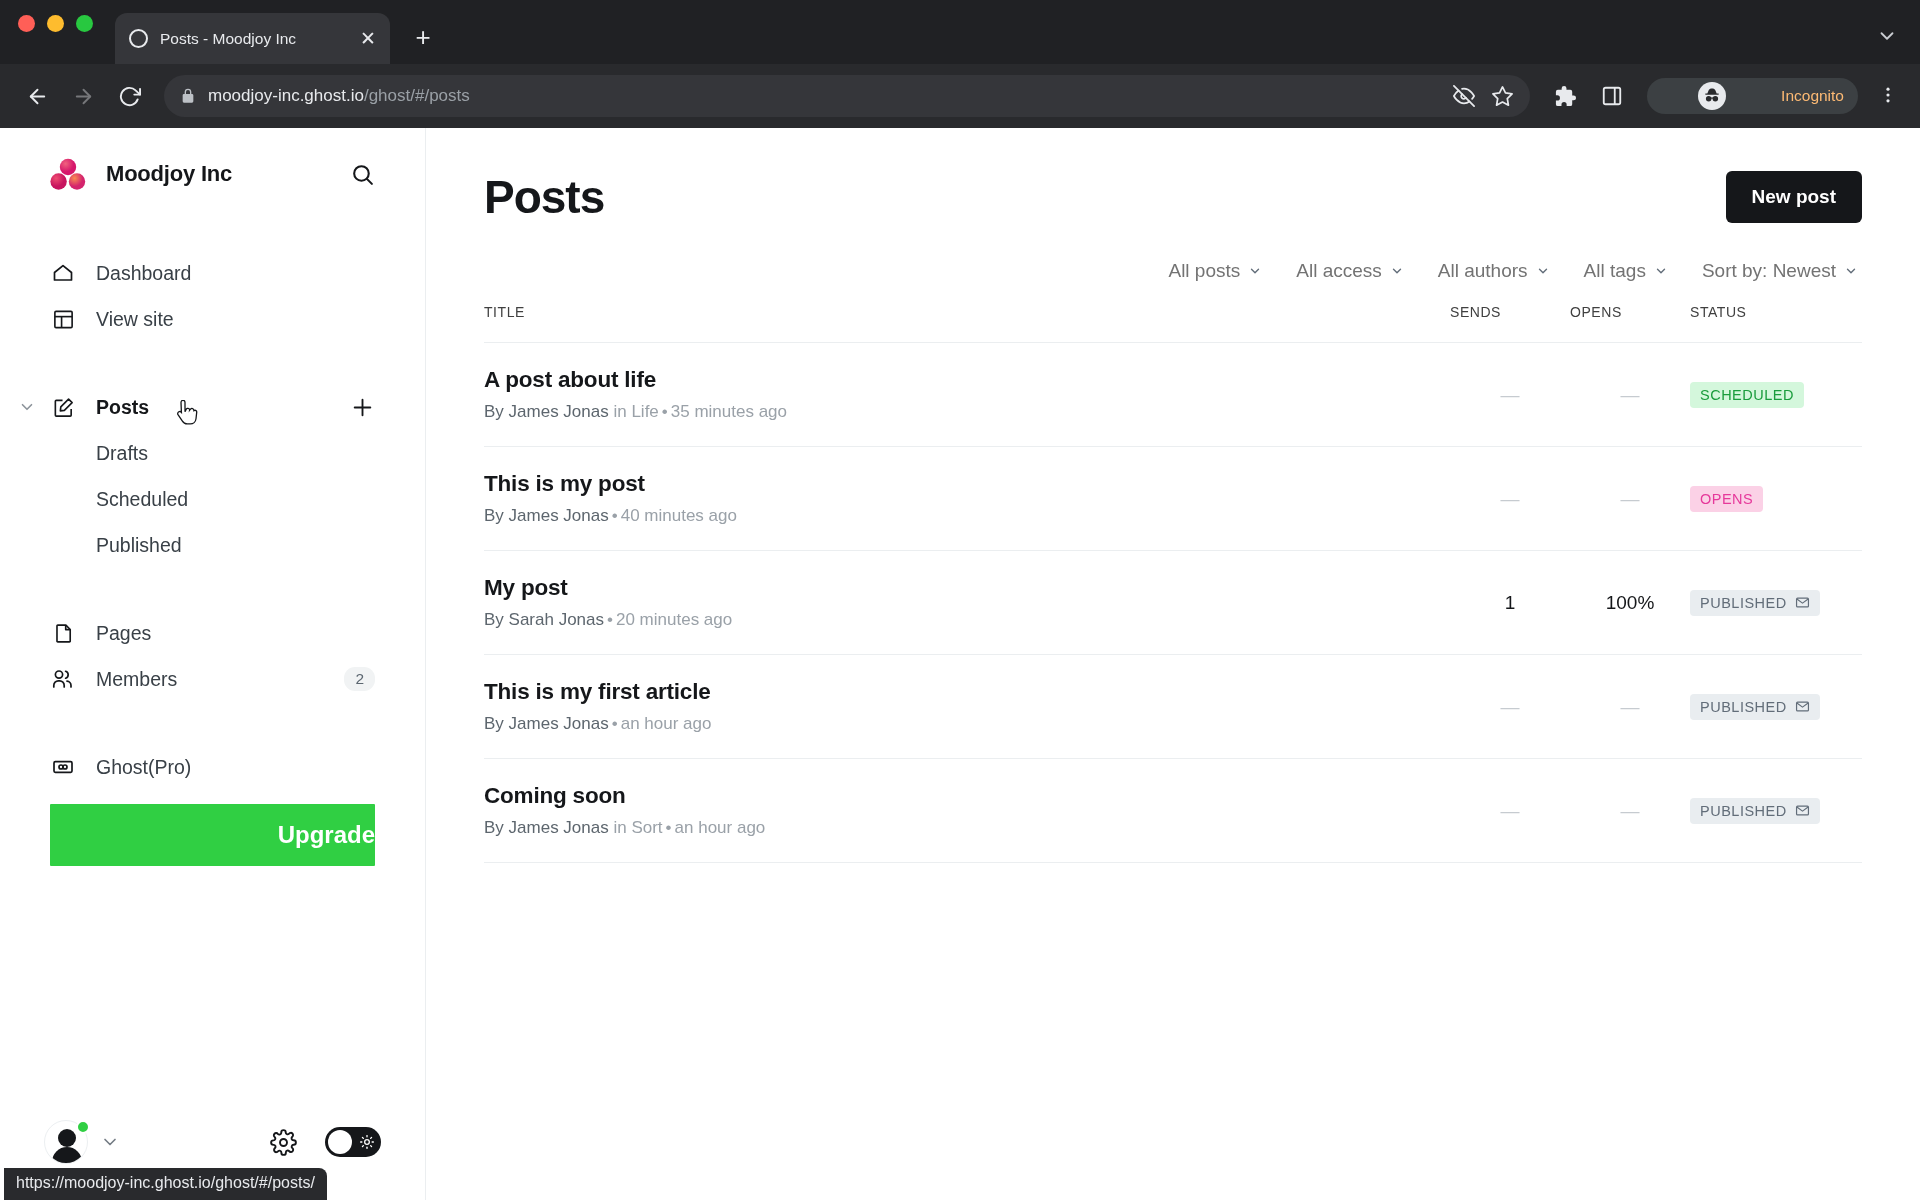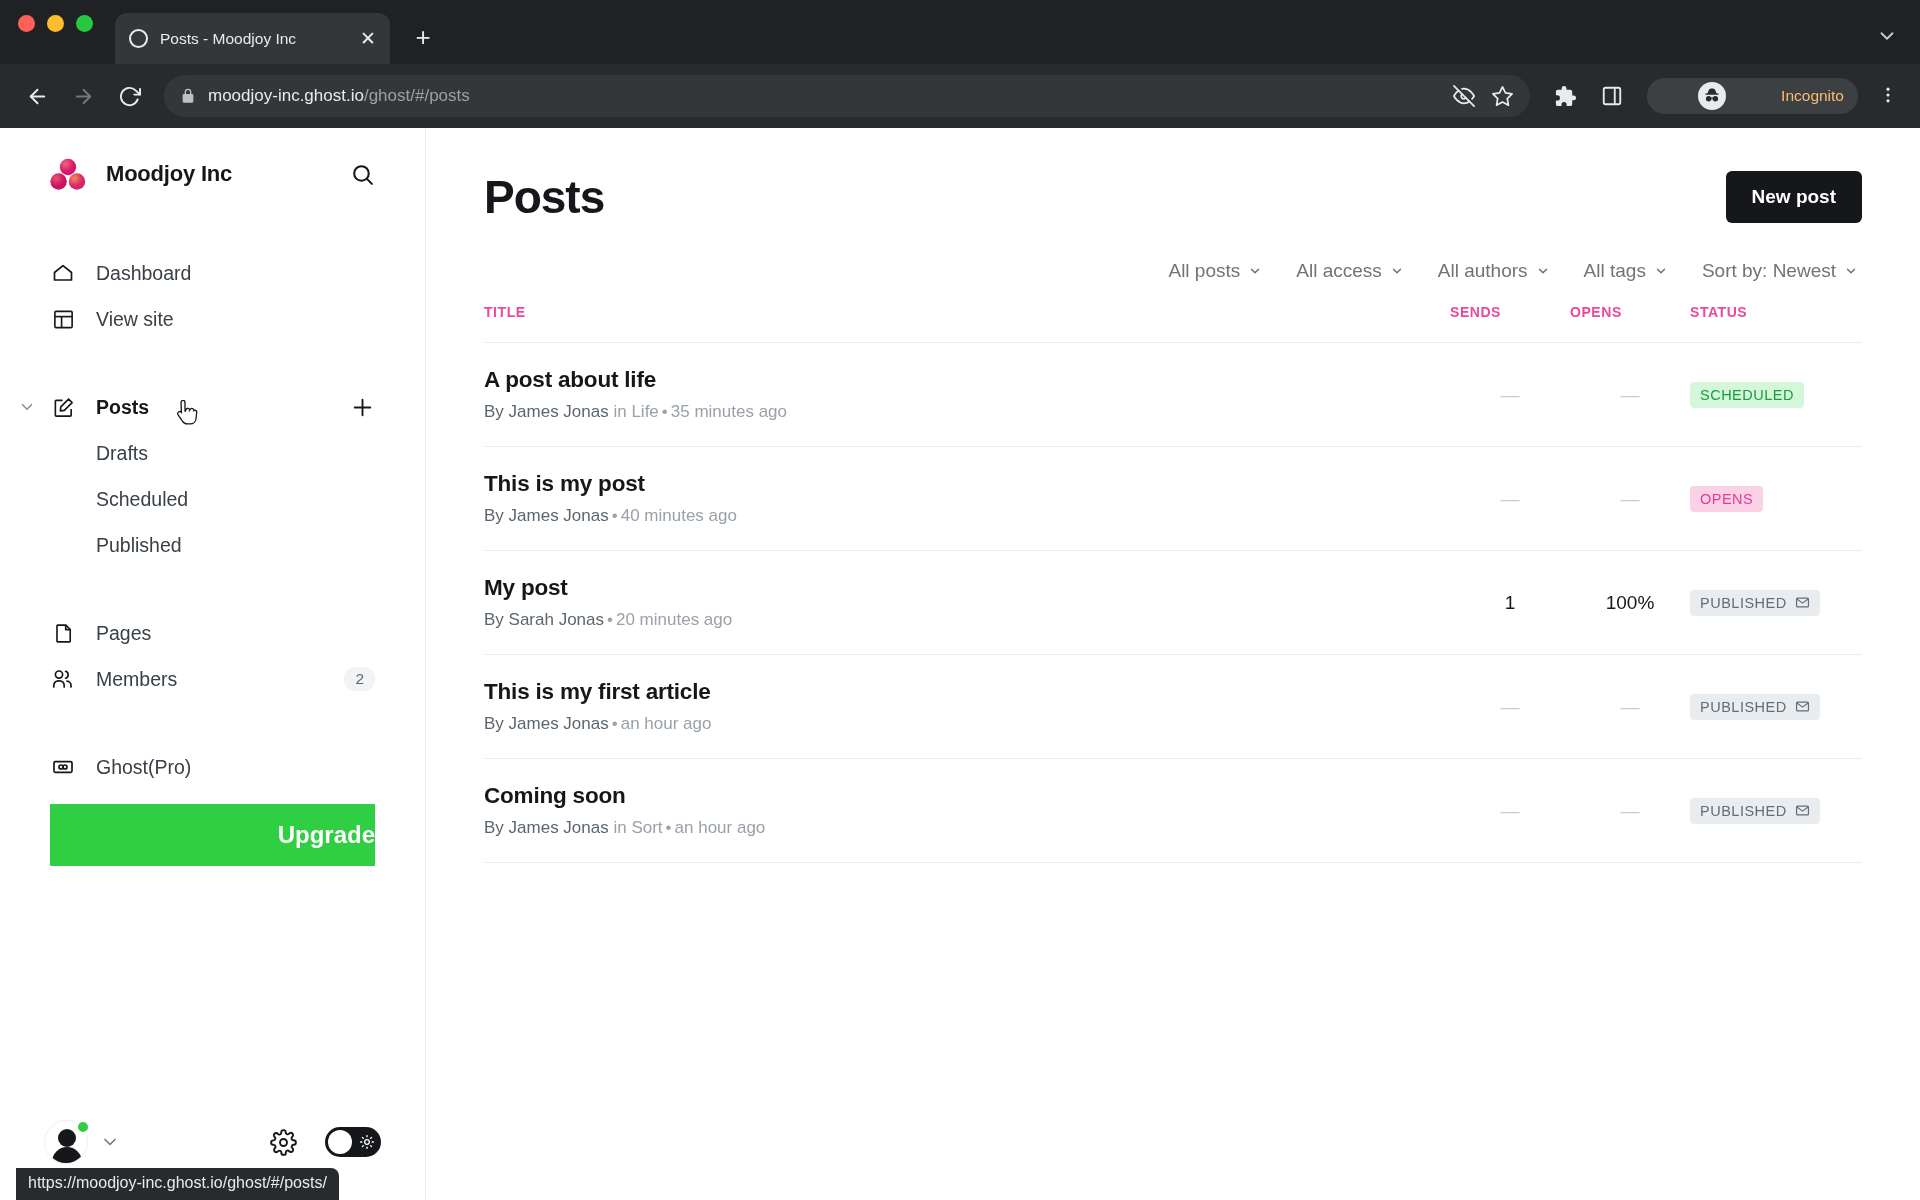--- a/index.html
+++ b/index.html
@@ -166,21 +166,21 @@
     gap:34px; margin-top:36px; padding-right:4px;
   }
   .filter {
     display:flex; align-items:center; gap:8px; font-size:19px;
     color:#737373; cursor:pointer; white-space:nowrap;
   }
   .filter .cv { color:#626d79; display:flex; }
 
   table.posts { width:100%; border-collapse:collapse; margin-top:22px; }
   table.posts thead th {
-    font-size:14px; letter-spacing:.55px; font-weight:700; color:#ec4899;
+    font-size:14px; letter-spacing:.55px; font-weight:400; color:#404040;
     text-transform:uppercase; text-align:left; padding:0 0 22px 0;
     border-bottom:1px solid #ebeef0;
   }
   th.c-sends, th.c-opens { text-align:center; width:120px; }
   th.c-status { text-align:left; width:172px; padding-left:10px; }
   table.posts tbody td {
     border-bottom:1px solid #ebeef0; padding:24px 0 24px 0; vertical-align:middle;
   }
   tbody tr:last-child td { border-bottom:1px solid #ebeef0; }
   .post-title { font-size:22.5px; font-weight:700; color:#15171a; letter-spacing:-.2px; }
@@ -195,21 +195,21 @@
     display:inline-flex; align-items:center; gap:8px; border-radius:4px;
     padding:5px 10px; font-size:14.5px; letter-spacing:.5px; font-weight:500;
   }
   .pill.scheduled { background:#d4f7dc; color:#1a9c3c; }
   .pill.draft { background:#fbd1e6; color:#e6399b; }
   .pill.published { background:#e9edf0; color:#626d79; }
   .pill .mail { display:flex; align-items:center; }
 
   
   .statusbar {
-    position:absolute; left:16px; bottom:0; background:#292a2d; color:#e8eaed;
+    position:absolute; left:4px; bottom:0; background:#292a2d; color:#e8eaed;
     font-size:16px; padding:6px 12px 8px 12px; border-radius:0 8px 0 0;
     white-space:nowrap; z-index:40;
   }
 </style>
 </head>
 <body>
 
 <div class="browser">
 
   <div class="tabstrip">

